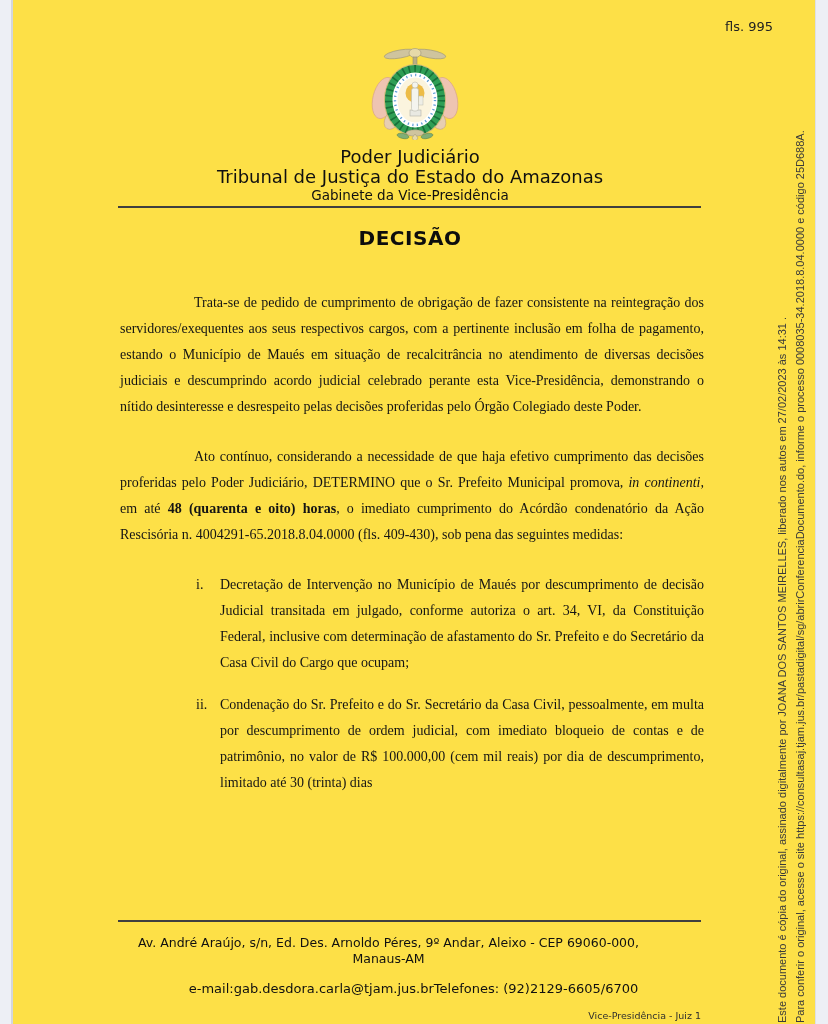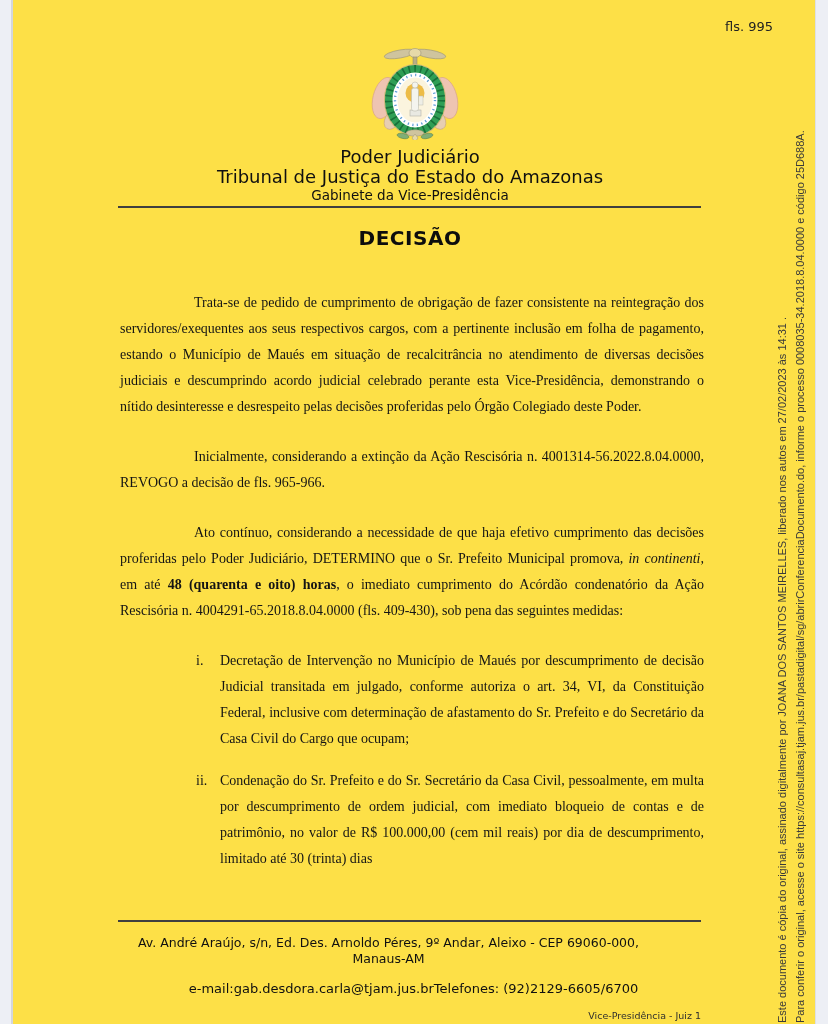--- a/index.html
+++ b/index.html
@@ -116,21 +116,20 @@
     <div class="org-line2">Tribunal de Justiça do Estado do Amazonas</div>
     <div class="org-line3">Gabinete da Vice-Presidência</div>
   </div>
 
   <div class="header-rule"></div>
 
   <div class="doc-title">DECISÃO</div>
 
   <div class="body-block">
     <p class="para">Trata-se de pedido de cumprimento de obrigação de fazer consistente na reintegração dos servidores/exequentes aos seus respectivos cargos, com a pertinente inclusão em folha de pagamento, estando o Município de Maués em situação de recalcitrância no atendimento de diversas decisões judiciais e descumprindo acordo judicial celebrado perante esta Vice-Presidência, demonstrando o nítido desinteresse e desrespeito pelas decisões proferidas pelo Órgão Colegiado deste Poder.</p>
-    <p class="para">Inicialmente, considerando a extinção da Ação Rescisória n. 4001314-56.2022.8.04.0000, REVOGO a decisão de fls. 965-966.</p>
     <p class="para"><span>Ato contínuo, considerando a necessidade de que haja efetivo cumprimento das decisões proferidas pelo Poder Judiciário, DETERMINO que o Sr. Prefeito Municipal promova, </span><i class="cont">in continenti,</i><span> em até </span><b class="strong">48 (quarenta e oito) horas</b><span>, o imediato cumprimento do Acórdão condenatório da Ação Rescisória n. 4004291-65.2018.8.04.0000 (fls. 409-430),  sob pena das seguintes medidas:</span></p>
 
     <div class="list-item">
       <span class="list-marker">i.</span>
       <p class="list-text">Decretação de Intervenção no Município de Maués por descumprimento de decisão Judicial transitada em julgado, conforme autoriza o art. 34, VI, da Constituição Federal, inclusive com determinação de afastamento do Sr. Prefeito e do Secretário da Casa Civil do Cargo que ocupam;</p>
     </div>
     <div class="list-item">
       <span class="list-marker">ii.</span>
       <p class="list-text">Condenação do Sr. Prefeito e do Sr. Secretário da Casa Civil, pessoalmente, em multa por descumprimento de ordem judicial, com imediato bloqueio de contas e de patrimônio, no valor de R$ 100.000,00 (cem mil reais) por dia de descumprimento, limitado até 30 (trinta) dias</p>
     </div>

